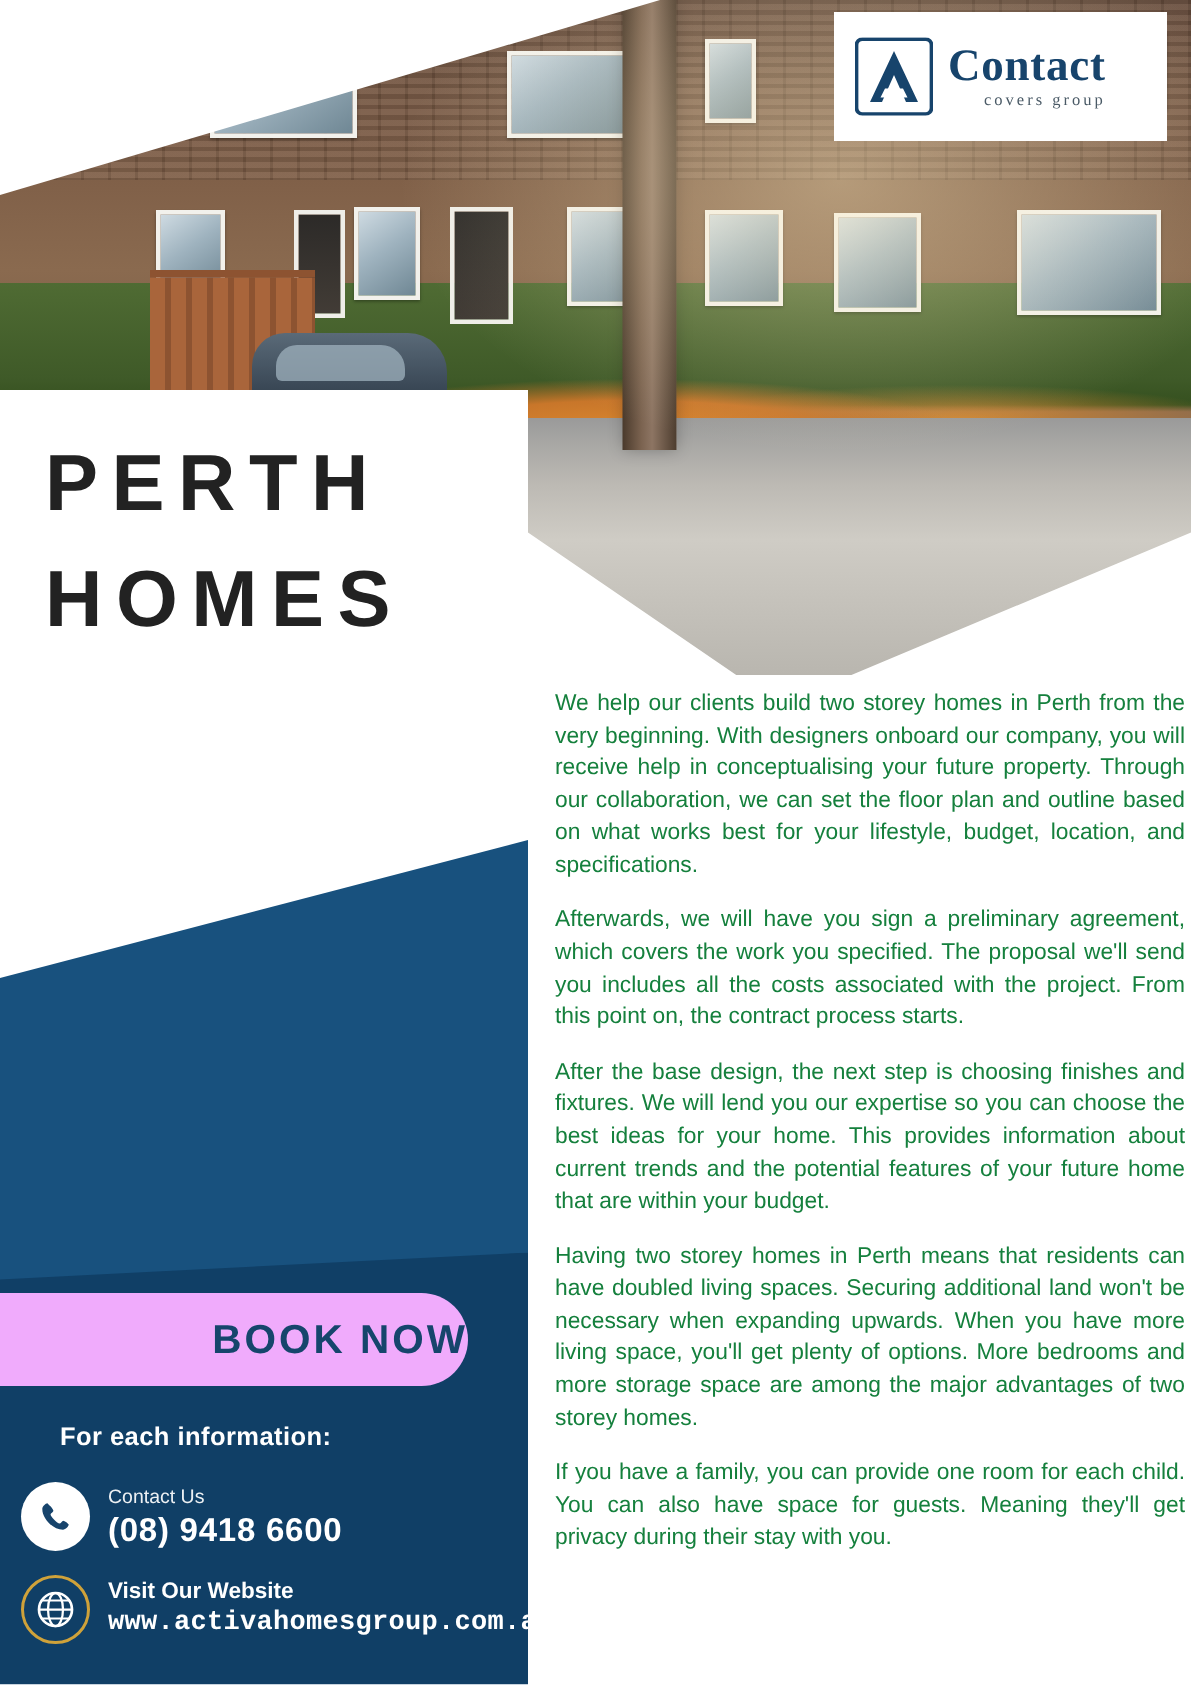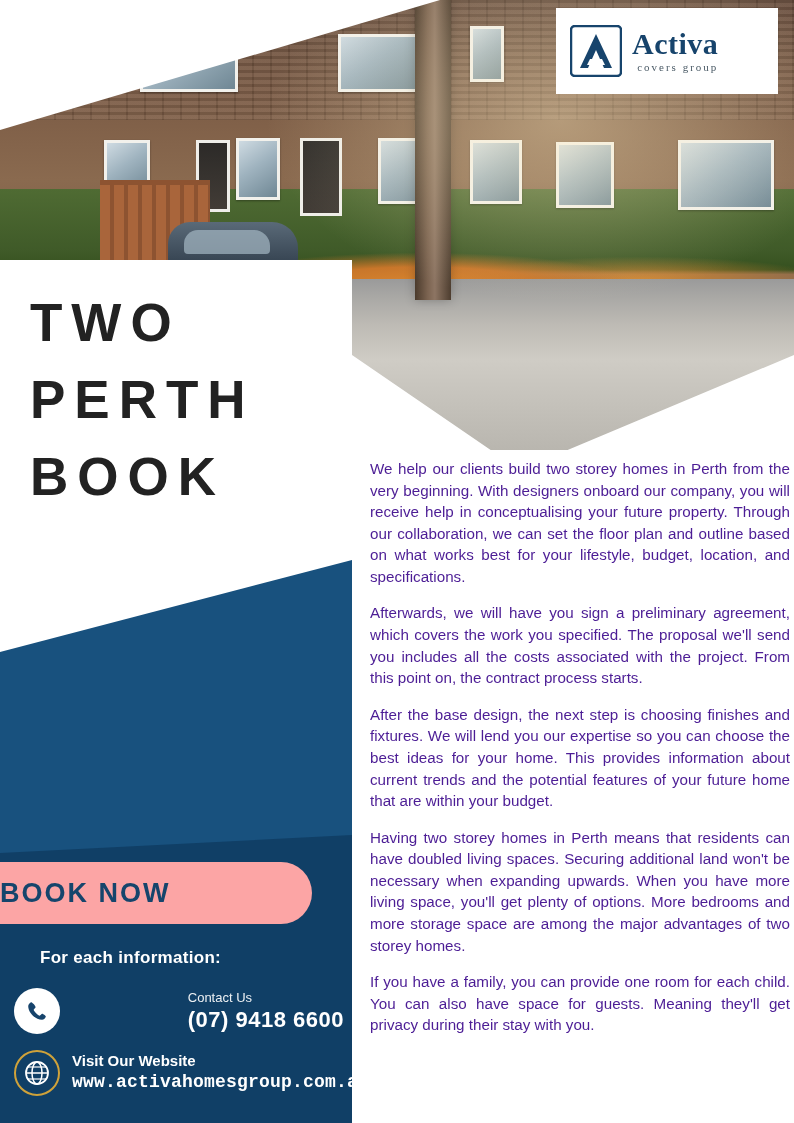--- a/index.html
+++ b/index.html
@@ -151,35 +151,35 @@
     line-height:1.45;
   }
   .title span { display:block; }
 
   
   .body-copy {
     position:absolute;
     left:370px; top:458px;
     width:420px;
     z-index:5;
-    color:#4c1d95;
+    color:#15803d;
     font-size:15.2px;
     line-height:1.42;
     text-align:justify;
   }
   .body-copy p { margin-bottom:15px; }
 
   
   .book-now {
     position:absolute;
     left:0; top:862px;
     width:312px; height:62px;
-    background:#fca5a5;
+    background:#f0abfc;
     border-radius:0 34px 34px 0;
-    display:flex; align-items:center; justify-content:flex-start;
+    display:flex; align-items:center; justify-content:flex-end;
     z-index:4;
   }
   .book-now span {
     color:#16456c;
     font-size:27px;
     font-weight:700;
     letter-spacing:2px;
   }
 
   
@@ -192,21 +192,20 @@
     font-size:17px;
     font-weight:700;
     letter-spacing:.3px;
   }
   .contact-row {
     position:absolute;
     left:14px; top:988px;
     width:330px;
     display:flex; align-items:center; gap:12px;
     z-index:4;
-    justify-content:space-between;
   }
   .circle-icon {
     width:46px; height:46px; border-radius:50%;
     background:#ffffff;
     display:flex; align-items:center; justify-content:center;
     flex:0 0 46px;
   }
   .circle-icon.globe {
     background:#103f66;
     border:2px solid #cfa23a;
@@ -268,32 +267,31 @@
 
 <div class="logo-box">
   <div class="logo-mark">
     <svg width="52" height="52" viewBox="0 0 52 52">
       <rect x="1" y="1" width="50" height="50" rx="4" fill="none" stroke="#17446c" stroke-width="2.5"></rect>
       <path d="M26 9 L42 43 L34 43 L26 25 L18 43 L10 43 Z" fill="#17446c"></path>
       <path d="M20 34 L32 34 L35 40 L17 40 Z" fill="#ffffff"></path>
     </svg>
   </div>
   <div class="logo-text">
-    <div class="logo-name">Activa</div>
+    <div class="logo-name">Contact</div>
     <div class="logo-sub">covers group</div>
   </div>
 </div>
 
 <div class="blue-wedge"></div>
 <div class="blue-wedge-dark"></div>
 
 <h1 class="title">
-  <span>TWO</span>
   <span>PERTH</span>
-  <span>BOOK</span>
+  <span>HOMES</span>
 </h1>
 
 <div class="body-copy">
   <p>We help our clients build two storey homes in Perth from the very beginning. With designers onboard our company, you will receive help in conceptualising your future property. Through our collaboration, we can set the floor plan and outline based on what works best for your lifestyle, budget, location, and specifications.</p>
   <p>Afterwards, we will have you sign a preliminary agreement, which covers the work you specified. The proposal we'll send you includes all the costs associated with the project. From this point on, the contract process starts.</p>
   <p>After the base design, the next step is choosing finishes and fixtures. We will lend you our expertise so you can choose the best ideas for your home. This provides information about current trends and the potential features of your future home that are within your budget.</p>
   <p>Having two storey homes in Perth means that residents can have doubled living spaces. Securing additional land won't be necessary when expanding upwards. When you have more living space, you'll get plenty of options. More bedrooms and more storage space are among the major advantages of two storey homes.</p>
   <p>If you have a family, you can provide one room for each child. You can also have space for guests. Meaning they'll get privacy during their stay with you.</p>
 </div>
 
@@ -304,21 +302,21 @@
 <div class="more-info">For each information:</div>
 
 <div class="contact-row">
   <div class="circle-icon">
     <svg width="24" height="24" viewBox="0 0 24 24">
       <path d="M6.6 3.2 C5.4 3.2 3.2 5.3 3.2 7 c0 6.6 7.2 13.8 13.8 13.8 1.7 0 3.8-2.2 3.8-3.4 0-.6-2.9-2.6-3.6-2.6-.8 0-1.7 1.9-2.5 1.9-1.4 0-6-4.6-6-6 0-.8 1.9-1.7 1.9-2.5 0-.7-2-3.6-2.6-3.6 z" fill="#17446c"></path>
     </svg>
   </div>
   <div class="contact-text">
     <div class="contact-label">Contact Us</div>
-    <div class="contact-phone">(07) 9418 6600</div>
+    <div class="contact-phone">(08) 9418 6600</div>
   </div>
 </div>
 
 <div class="website-row">
   <div class="circle-icon globe">
     <svg width="26" height="26" viewBox="0 0 26 26">
       <circle cx="13" cy="13" r="11" fill="none" stroke="#ffffff" stroke-width="1.8"></circle>
       <ellipse cx="13" cy="13" rx="5" ry="11" fill="none" stroke="#ffffff" stroke-width="1.5"></ellipse>
       <line x1="2" y1="13" x2="24" y2="13" stroke="#ffffff" stroke-width="1.5"></line>
       <line x1="3.6" y1="7" x2="22.4" y2="7" stroke="#ffffff" stroke-width="1.2"></line>

